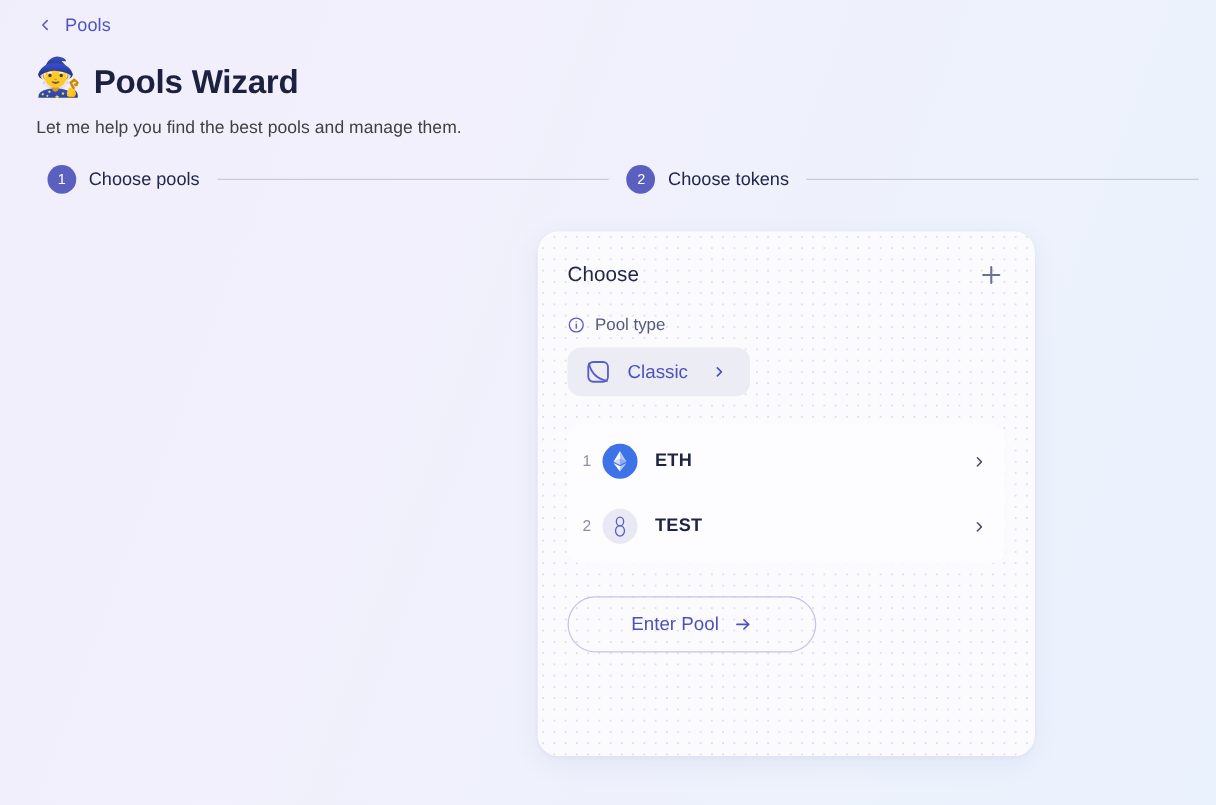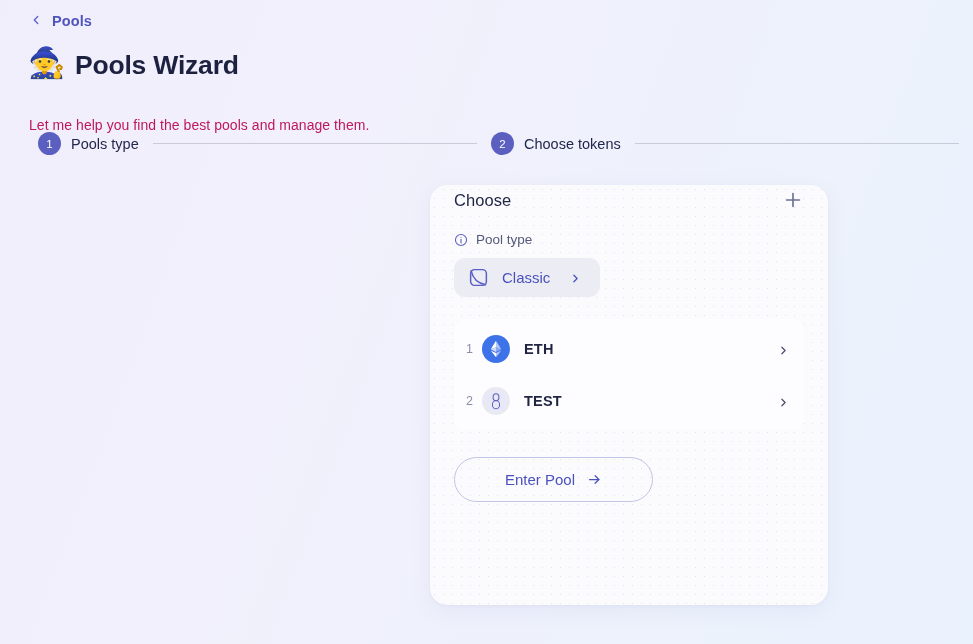--- a/index.html
+++ b/index.html
@@ -20,21 +20,20 @@
 
   
   .breadcrumb {
     position: absolute;
     left: 29px;
     top: 13px;
     display: flex;
     align-items: flex-start;
     gap: 9px;
     cursor: pointer;
-    font-weight: bold;
   }
   .breadcrumb .chev-left {
     width: 14px;
     height: 14px;
     display: block;
     color: #5a5fc7;
   }
   .breadcrumb .crumb-label {
     font-size: 14.5px;
     color: #4f55bd;
@@ -63,23 +62,22 @@
     font-weight: bold;
     color: #1d2140;
     letter-spacing: -0.2px;
   }
 
   .subtitle {
     position: absolute;
     left: 29px;
     top: 93px;
     font-size: 14px;
-    color: #be185d;
+    color: #404040;
     letter-spacing: .05px;
-    margin-top: 24px;
   }
 
   
   .stepper {
     position: absolute;
     left: 38px;
     top: 132px;
     right: 0;
     display: flex;
     align-items: center;
@@ -120,21 +118,21 @@
     position: absolute;
     left: 430px;
     top: 185px;
     width: 398px;
     height: 420px;
     background-color: #fbfbfe;
     background-image: radial-gradient(#dfe0ef 0.9px, transparent 0.9px);
     background-size: 9px 9px;
     border-radius: 17px;
     box-shadow: 0 6px 22px rgba(86, 88, 150, 0.07), 0 1px 3px rgba(86,88,150,0.05);
-    padding: 4px 24px;
+    padding: 24px 24px;
   }
 
   .card-head {
     display: flex;
     align-items: flex-start;
     justify-content: space-between;
     margin-bottom: 21px;
   }
   .card-title {
     font-size: 16.5px;
@@ -288,21 +286,21 @@
 
 <div class="title-row">
   <span class="wizard-emoji">🧙</span>
   <span class="page-title">Pools Wizard</span>
 </div>
 <div class="subtitle">Let me help you find the best pools and manage them.</div>
 
 <div class="stepper">
   <div class="step">
     <span class="step-num">1</span>
-    <span class="step-label">Pools type</span>
+    <span class="step-label">Choose pools</span>
   </div>
   <div class="step-line"></div>
   <div class="step">
     <span class="step-num">2</span>
     <span class="step-label">Choose tokens</span>
   </div>
   <div class="step-line"></div>
 </div>
 
 <div class="card">

